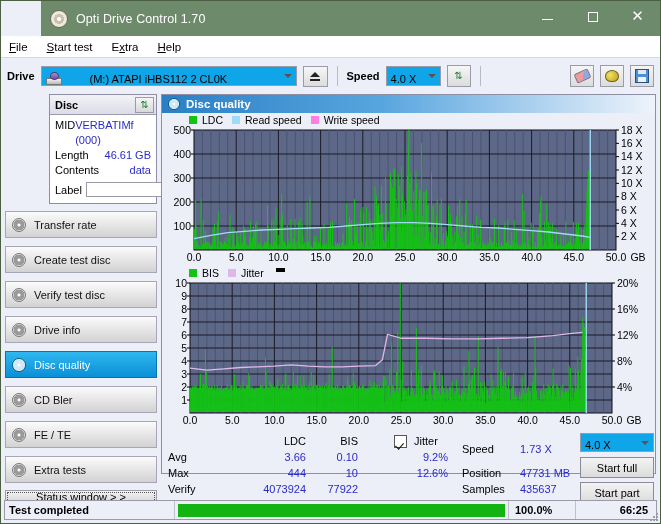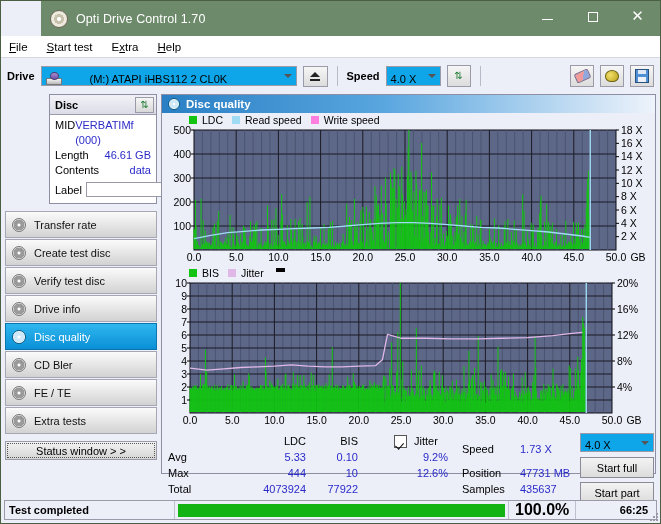--- a/index.html
+++ b/index.html
@@ -79,21 +79,21 @@
   .drow .v{color:#2b2bc9;}
   .labelrow{display:flex;align-items:center;gap:4px;margin-top:3px;}
   .labelrow .k{font-size:11px;}
   .label-input{flex:1;height:15px;border:1px solid #9a9aa8;background:#fff;box-sizing:border-box;}
   .cdbtn{width:19px;height:17px;background:linear-gradient(#f6f6f6,#d8d8d8);
      border:1px solid #9a9aa8;box-sizing:border-box;display:flex;align-items:center;justify-content:center;}
   .cdbtn .cd{width:12px;height:12px;border-radius:50%;
      background:radial-gradient(circle,#fff 0 16%,#d6d24a 17% 70%,#a8a42e 71% 100%);
      border:1px solid #8a8626;box-sizing:border-box;}
 
-  .navlist{display:flex;flex-direction:column;gap:1px;}
+  .navlist{display:flex;flex-direction:column;gap:8px;}
   .navitem{height:27px;background:linear-gradient(#fbfbfb,#d2d2d2);
      border:1px solid #a6a6b4;box-sizing:border-box;display:flex;align-items:center;
      padding-left:6px;gap:8px;font-size:11px;color:#111;}
   .navitem.active{background:linear-gradient(#2fb7ef,#0a8fd6);border-color:#0a74ad;color:#fff;}
   .nav-ico{width:14px;height:14px;border-radius:50%;flex:0 0 auto;
      background:radial-gradient(circle,#fff 0 18%,#9a9a9a 19% 62%,#d8d8d8 63% 100%);
      border:1px solid #777;box-sizing:border-box;}
   .navitem.active .nav-ico{background:radial-gradient(circle,#fff 0 18%,#cfe9f8 19% 62%,#ffffff 63% 100%);border-color:#0a5c87;}
   .statusbtn{margin-top:7px;height:19px;background:linear-gradient(#f3f3f3,#d5d5d5);
      border:1px solid #9a9aa8;box-sizing:border-box;display:flex;align-items:center;
@@ -126,21 +126,21 @@
   .btn{position:absolute;background:linear-gradient(#f3f3f3,#dcdcdc);border:1px solid #8a8a98;
      box-sizing:border-box;display:flex;align-items:center;justify-content:center;font-size:11px;color:#000;}
 
   
   .statusbar{position:absolute;left:3px;right:3px;bottom:3px;height:20px;
      border:1px solid #9a9aa8;background:#eceef8;display:flex;align-items:center;box-sizing:border-box;font-weight:bold;}
   .sb-text{width:165px;padding-left:4px;font-size:11px;}
   .sb-div{width:1px;height:18px;background:#c0c0cf;}
   .sb-prog{flex:1;position:relative;height:13px;margin:0 3px;background:#f4f4fb;}
   .sb-prog i{position:absolute;left:0;top:0;bottom:0;background:#13b313;display:block;}
-  .sb-pct{width:60px;padding-left:6px;font-size:16px;}
+  .sb-pct{width:60px;padding-left:6px;font-size:11px;}
   .sb-time{width:72px;text-align:right;padding-right:8px;font-size:11px;}
   .grip{position:absolute;right:2px;bottom:2px;width:10px;height:10px;}
   .grip i{position:absolute;width:2px;height:2px;background:#9a9aa8;}
 </style>
 </head>
 <body>
 
 <div id="app">
 
   <div class="titlebar">
@@ -1710,30 +1710,30 @@
         </div>
       </div>
 
       <div class="stats">
         <div class="st r" style="left:98px;top:6px;width:46px">LDC</div>
         <div class="st r" style="left:150px;top:6px;width:46px">BIS</div>
         <div class="chk" style="left:232px;top:6px"></div>
         <div class="st" style="left:252px;top:6px">Jitter</div>
 
         <div class="st" style="left:6px;top:22px">Avg</div>
-        <div class="st r blue" style="left:98px;top:22px;width:46px">5.33</div>
+        <div class="st r blue" style="left:98px;top:22px;width:46px">3.66</div>
         <div class="st r blue" style="left:150px;top:22px;width:46px">0.10</div>
         <div class="st r blue" style="left:238px;top:22px;width:48px">9.2%</div>
 
         <div class="st" style="left:6px;top:38px">Max</div>
         <div class="st r blue" style="left:98px;top:38px;width:46px">444</div>
         <div class="st r blue" style="left:150px;top:38px;width:46px">10</div>
         <div class="st r blue" style="left:238px;top:38px;width:48px">12.6%</div>
 
-        <div class="st" style="left:6px;top:54px">Total</div>
+        <div class="st" style="left:6px;top:54px">Verify</div>
         <div class="st r blue" style="left:70px;top:54px;width:74px">4073924</div>
         <div class="st r blue" style="left:148px;top:54px;width:48px">77922</div>
 
         <div class="st" style="left:300px;top:14px">Speed</div>
         <div class="st blue" style="left:358px;top:14px">1.73 X</div>
         <div class="st" style="left:300px;top:38px">Position</div>
         <div class="st blue" style="left:358px;top:38px">47731 MB</div>
         <div class="st" style="left:300px;top:54px">Samples</div>
         <div class="st blue" style="left:358px;top:54px">435637</div>
 

